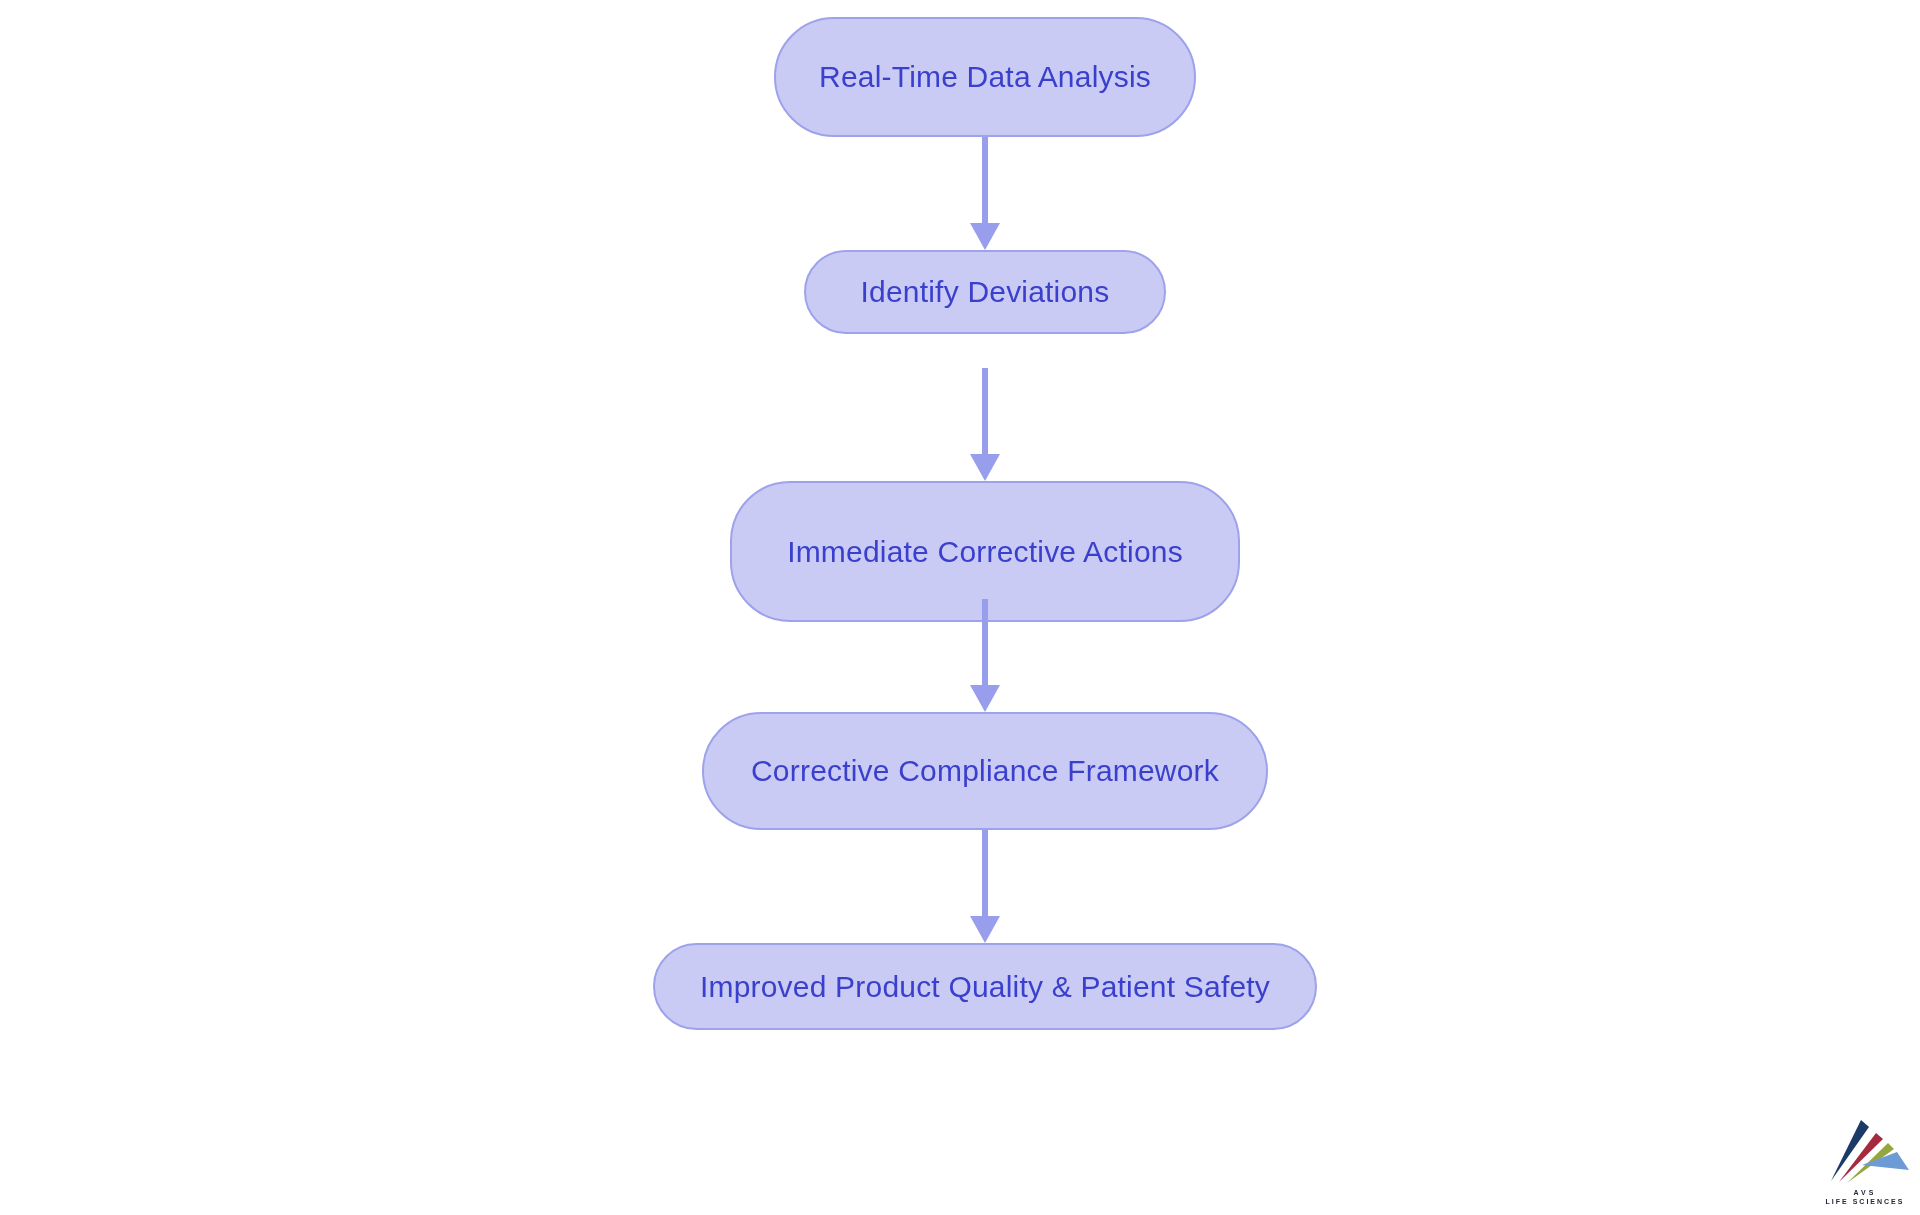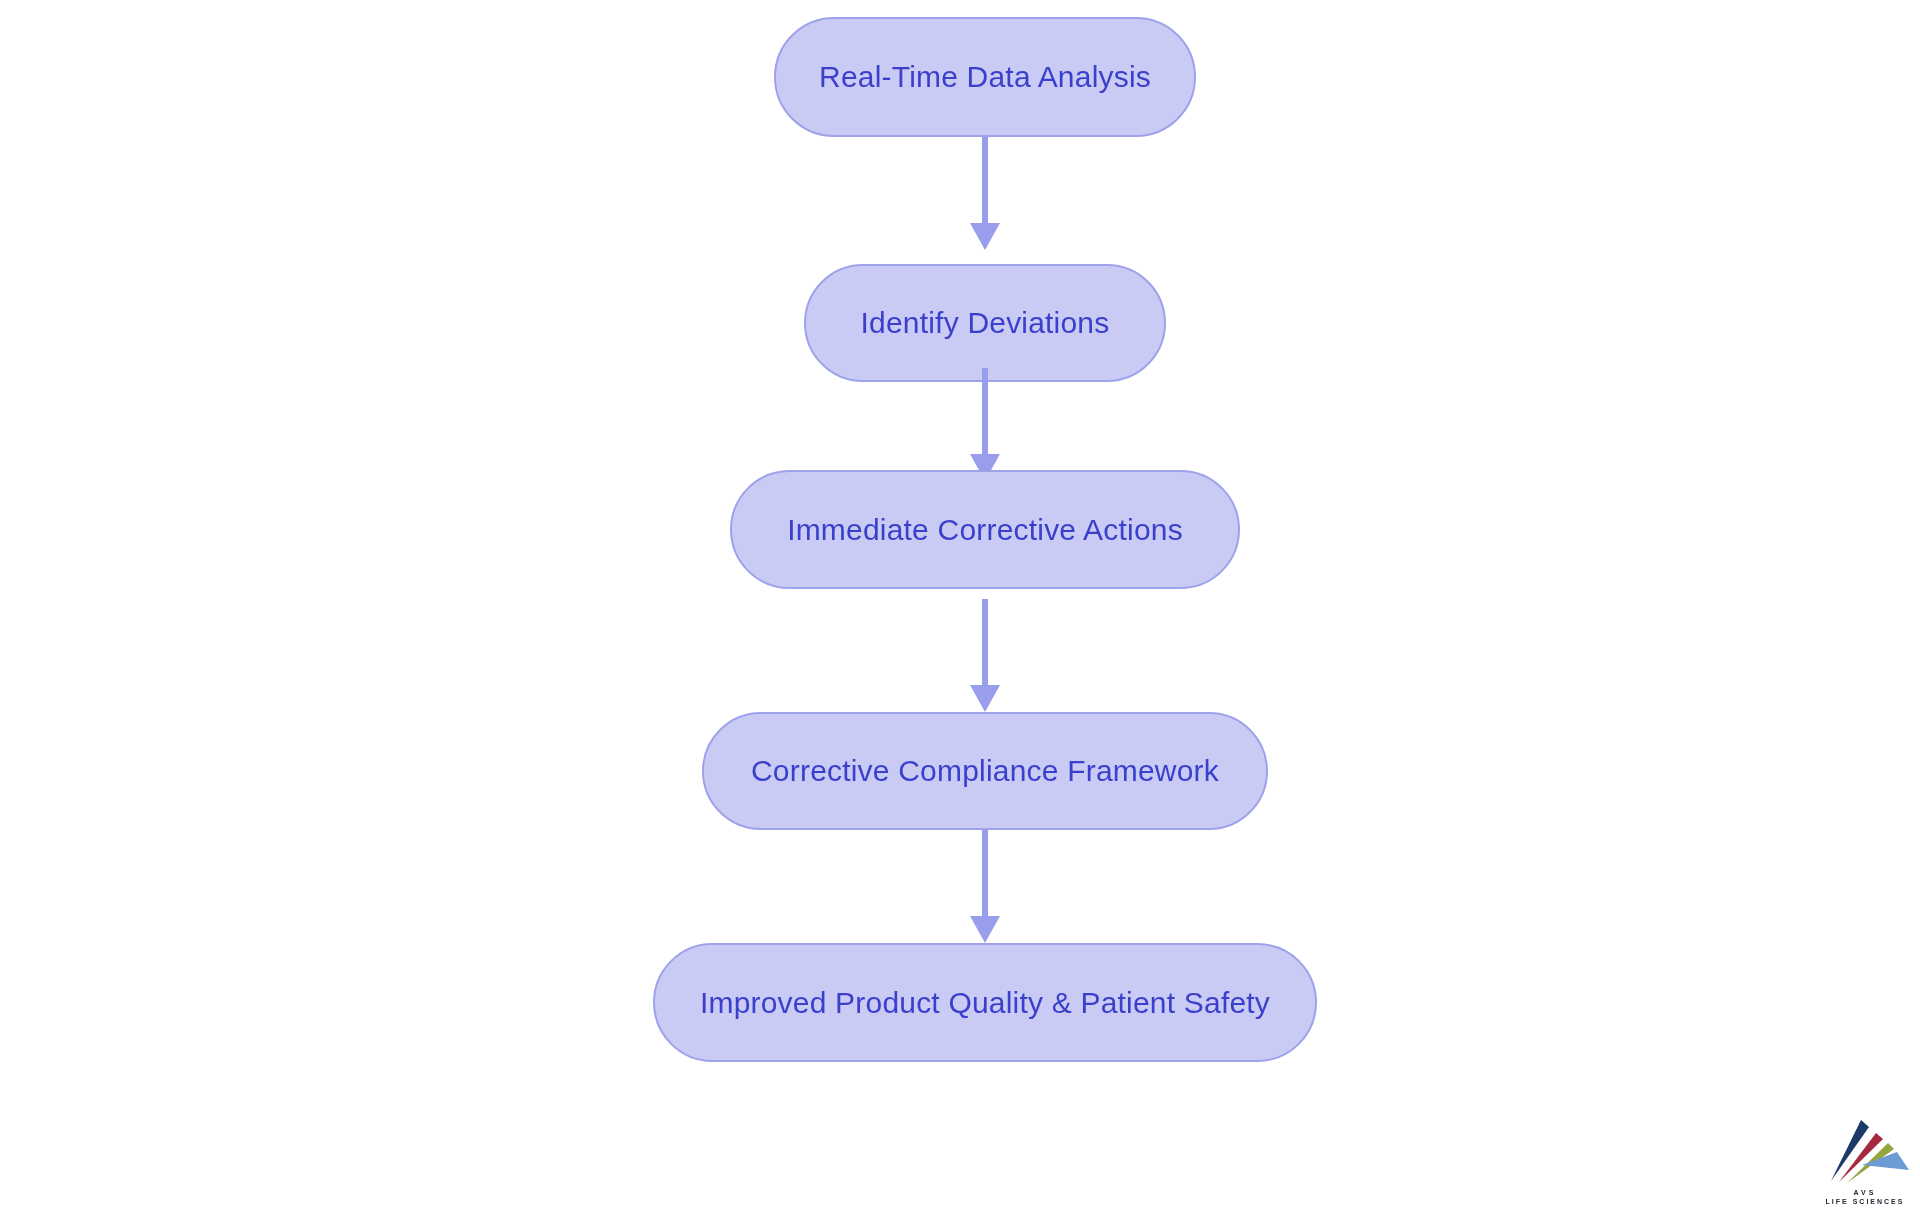--- a/index.html
+++ b/index.html
@@ -28,24 +28,24 @@
     justify-content: center;
     box-sizing: border-box;
   }
   .node span {
     color: var(--node-text, #3b40cc);
     font-size: 30px;
     letter-spacing: 0.2px;
     white-space: nowrap;
   }
   .n1 { top: 17px;  width: 422px; height: 120px; }
-  .n2 { top: 264px; width: 362px; height: 118px; }
-  .n3 { top: 470px; width: 510px; height: 119px; }
+  .n2 { top: 250px; width: 362px; height: 84px; }
+  .n3 { top: 481px; width: 510px; height: 141px; }
   .n4 { top: 712px; width: 566px; height: 118px; }
-  .n5 { top: 943px; width: 664px; height: 119px; }
+  .n5 { top: 943px; width: 664px; height: 87px; }
 
   .arrow {
     position: absolute;
     left: 938px;
     width: 44px;
     height: 113px;
     display: block;
   }
   .arrow line    { stroke: var(--arrow, #989eec); stroke-width: 6; }
   .arrow polygon { fill:   var(--arrow, #989eec); }

